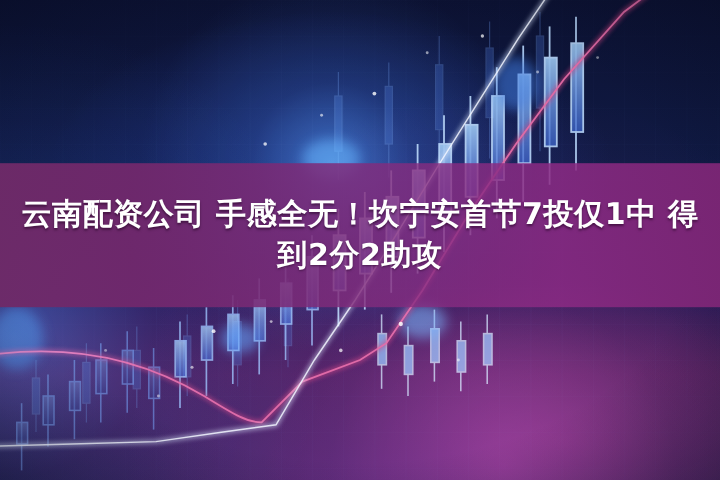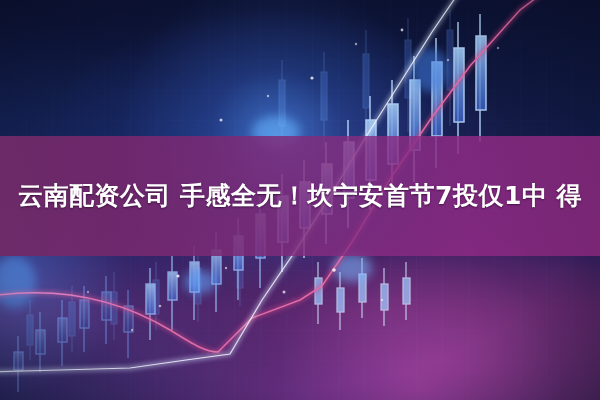--- a/index.html
+++ b/index.html
@@ -244,15 +244,16 @@
     </g>
   </svg>
 
   <div class="layer glow-center"></div>
   <div class="layer glow-left"></div>
   <div class="layer glow-bottomright"></div>
   <div class="layer vignette"></div>
 
   <div class="headline-band">
     <div class="headline-line">云南配资公司 手感全无！坎宁安首节7投仅1中 得</div>
+    <div class="headline-line">到2分2助攻</div>
   </div>
 
 </div>
 
 </body></html>

